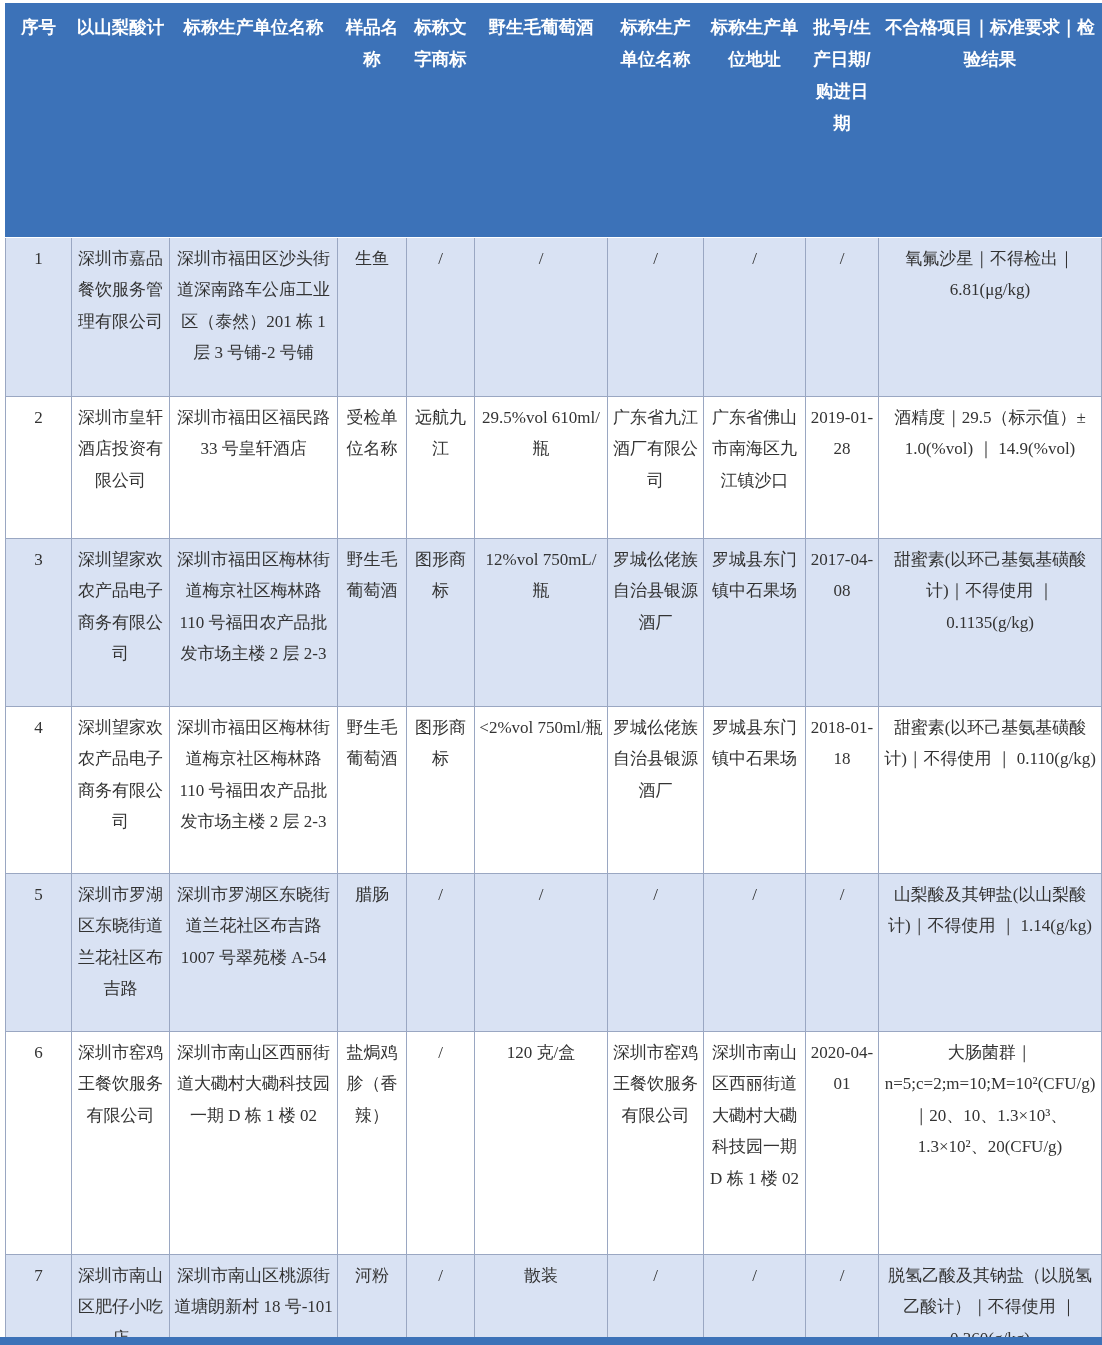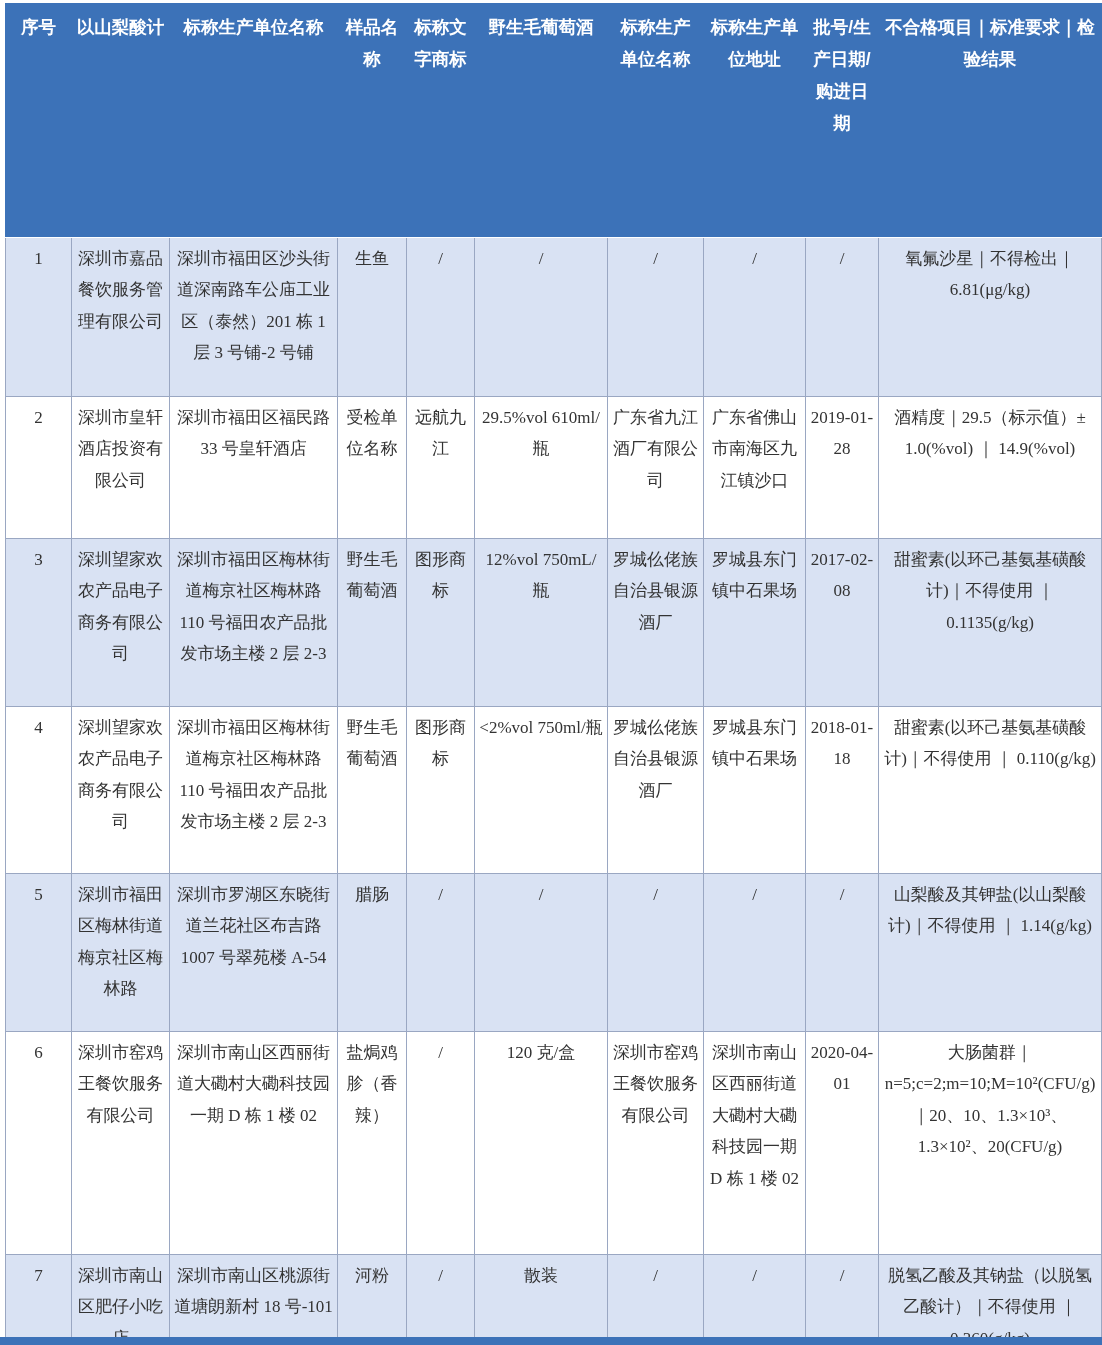--- a/index.html
+++ b/index.html
@@ -128,38 +128,38 @@
         </tr>
         <tr class="alt" style="height: 168px;">
           <td class="col-index">3</td>
           <td class="col-unit-name">深圳望家欢农产品电子商务有限公司</td>
           <td class="col-unit-address">深圳市福田区梅林街道梅京社区梅林路 110 号福田农产品批发市场主楼 2 层 2-3</td>
           <td class="col-sample-name">野生毛葡萄酒</td>
           <td class="col-trademark">图形商标</td>
           <td class="col-spec">12%vol 750mL/瓶</td>
           <td class="col-producer-name">罗城仫佬族自治县银源酒厂</td>
           <td class="col-producer-address">罗城县东门镇中石果场</td>
-          <td class="col-batch-date">2017-02-08</td>
+          <td class="col-batch-date">2017-04-08</td>
           <td class="col-result">甜蜜素(以环己基氨基磺酸计)｜不得使用 ｜ 0.1135(g/kg)</td>
         </tr>
         <tr class="plain" style="height: 167px;">
           <td class="col-index">4</td>
           <td class="col-unit-name">深圳望家欢农产品电子商务有限公司</td>
           <td class="col-unit-address">深圳市福田区梅林街道梅京社区梅林路 110 号福田农产品批发市场主楼 2 层 2-3</td>
           <td class="col-sample-name">野生毛葡萄酒</td>
           <td class="col-trademark">图形商标</td>
           <td class="col-spec">&lt;2%vol 750ml/瓶</td>
           <td class="col-producer-name">罗城仫佬族自治县银源酒厂</td>
           <td class="col-producer-address">罗城县东门镇中石果场</td>
           <td class="col-batch-date">2018-01-18</td>
           <td class="col-result">甜蜜素(以环己基氨基磺酸计)｜不得使用 ｜ 0.110(g/kg)</td>
         </tr>
         <tr class="alt" style="height: 158px;">
           <td class="col-index">5</td>
-          <td class="col-unit-name">深圳市福田区梅林街道梅京社区梅林路</td>
+          <td class="col-unit-name">深圳市罗湖区东晓街道兰花社区布吉路</td>
           <td class="col-unit-address">深圳市罗湖区东晓街道兰花社区布吉路 1007 号翠苑楼 A-54</td>
           <td class="col-sample-name">腊肠</td>
           <td class="col-trademark">/</td>
           <td class="col-spec">/</td>
           <td class="col-producer-name">/</td>
           <td class="col-producer-address">/</td>
           <td class="col-batch-date">/</td>
           <td class="col-result">山梨酸及其钾盐(以山梨酸计)｜不得使用 ｜ 1.14(g/kg)</td>
         </tr>
         <tr class="plain" style="height: 223px;">

